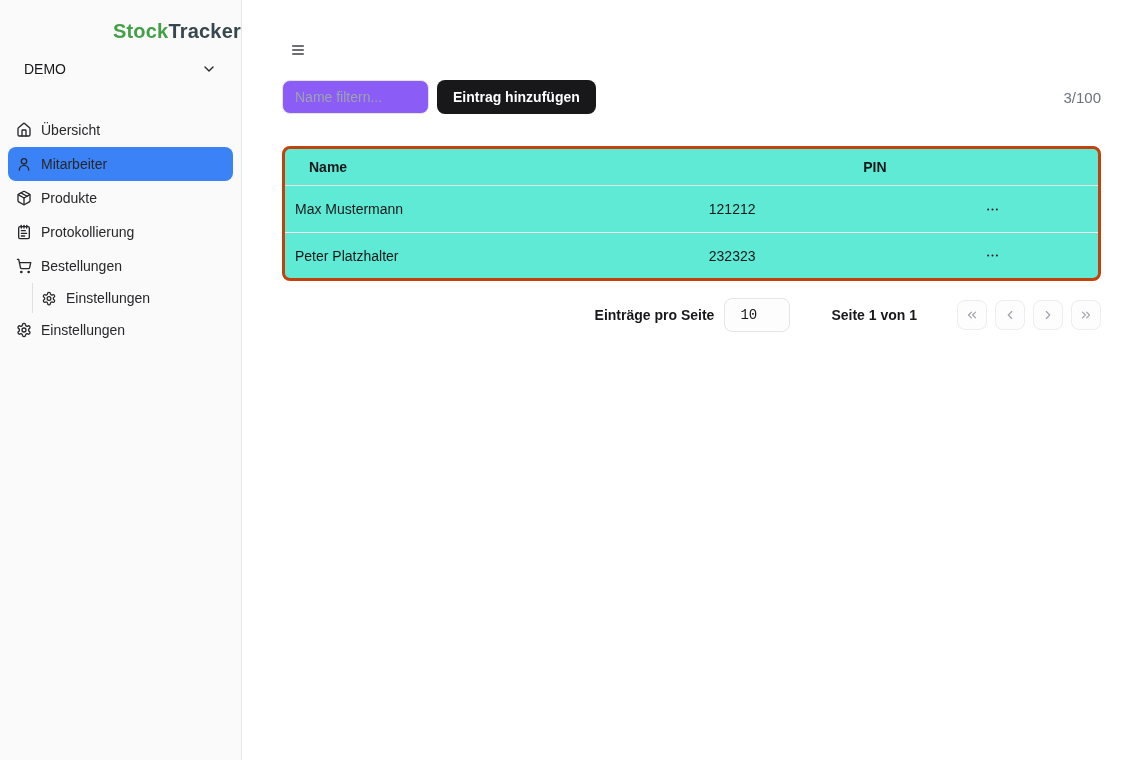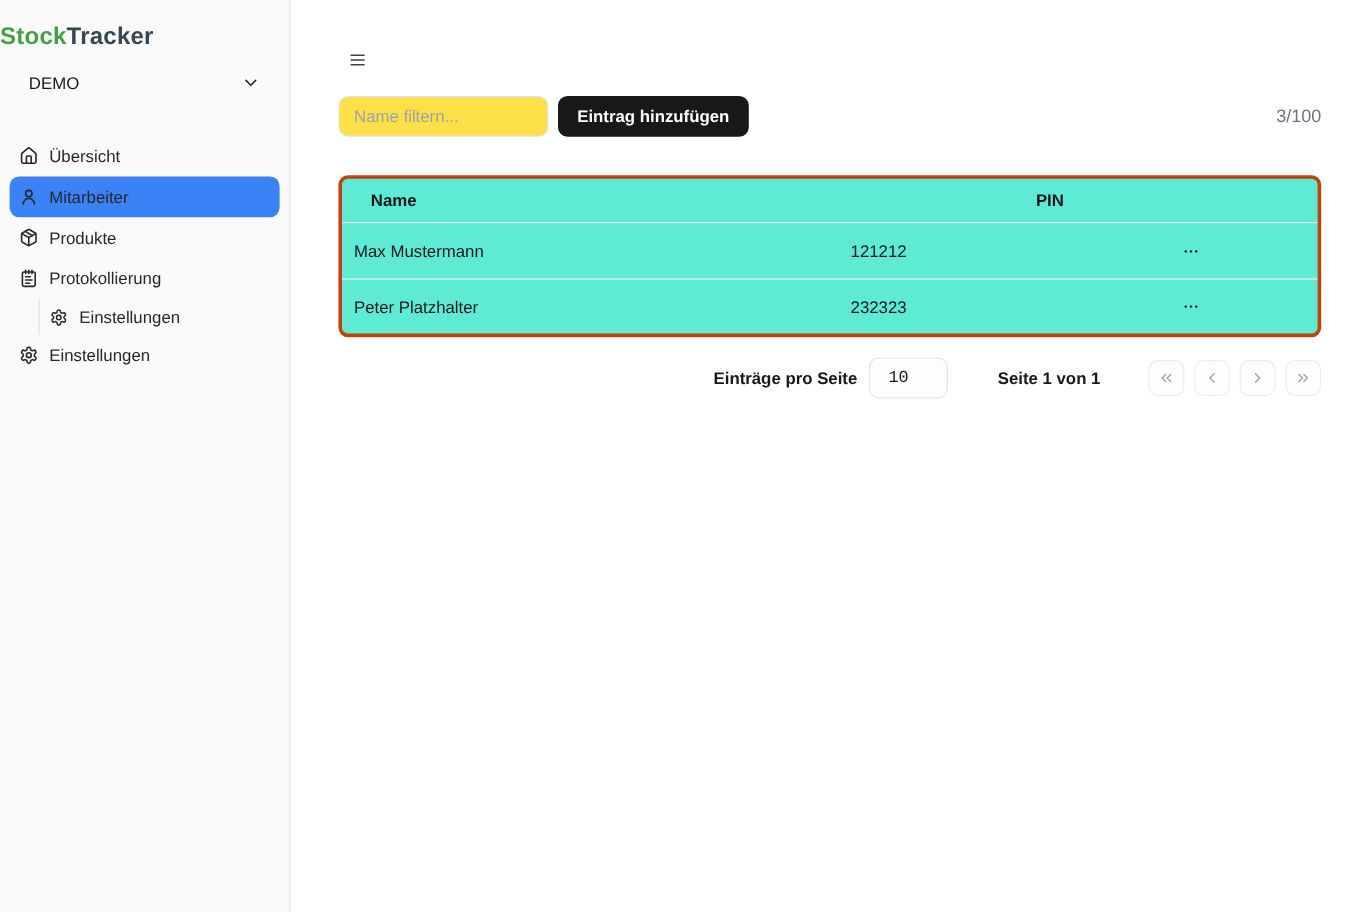--- a/index.html
+++ b/index.html
@@ -10,21 +10,21 @@
     color:#18181b; font-size:14px;
   }
   .layout { display:flex; width:1140px; height:760px; }
 
   
   .sidebar {
     width:242px; min-width:242px; height:100%;
     background:#fafafa; border-right:1px solid #e5e7eb;
     display:flex; flex-direction:column;
   }
-  .logo { margin-top:20px; text-align:left; font-size:20px; font-weight:700; letter-spacing:0.2px; }
+  .logo { margin-top:20px; text-align:right; font-size:20px; font-weight:700; letter-spacing:0.2px;margin-left:28px; }
   .logo .green { color:#43a047; }
   .logo .dark  { color:#37474f; }
   .workspace {
     margin-top:12px; height:28px; width:100%;
     background:transparent; border:none; cursor:pointer;
     display:flex; align-items:center; justify-content:space-between;
     padding:0 24px; font-size:14px; color:#18181b;
     font-family:inherit;
   }
   .workspace svg { width:16px; height:16px; color:#27272a; }
@@ -47,22 +47,22 @@
   .main { flex:1; padding:36px 39px 0 40px; }
   .menu-btn {
     width:28px; height:28px; margin-left:2px;
     background:transparent; border:none; border-radius:6px; cursor:pointer;
     display:flex; align-items:center; justify-content:center; color:#3f3f46;
   }
   .menu-btn svg { width:16px; height:16px; }
 
   .toolbar { margin-top:16px; display:flex; align-items:center; }
   .filter-input {
-    width:175px; height:34px; padding:0 12px;
-    border:1px solid #e4e4e7; border-radius:8px; background:#fde047;
+    width:147px; height:34px; padding:0 12px;
+    border:1px solid #e4e4e7; border-radius:8px; background:#8b5cf6;
     font-size:14px; color:#18181b; font-family:inherit; outline:none;
   }
   .filter-input::placeholder { color:#9ca3af; }
   .add-btn {
     margin-left:8px; height:34px; padding:0 16px;
     background:#18181b; color:#fff; border:none; border-radius:8px;
     font-size:14px; font-weight:700; font-family:inherit; cursor:pointer;
   }
   .counter { margin-left:auto; font-size:15px; color:#6b7280; }
 
@@ -152,20 +152,28 @@
             <path d="M8 2v4"></path>
             <path d="M12 2v4"></path>
             <path d="M16 2v4"></path>
             <rect width="16" height="18" x="4" y="4" rx="2"></rect>
             <path d="M8 10h6"></path>
             <path d="M8 14h8"></path>
             <path d="M8 18h5"></path>
           </svg>
         <span>Protokollierung</span>
       </div>
+      <div class="nav-item">
+        <svg class="stroke" viewBox="0 0 24 24">
+            <circle cx="8" cy="21" r="1"></circle>
+            <circle cx="19" cy="21" r="1"></circle>
+            <path d="M2.05 2.05h2l2.66 12.42a2 2 0 0 0 2 1.58h9.78a2 2 0 0 0 1.95-1.57l1.65-7.43H5.12"></path>
+          </svg>
+        <span>Bestellungen</span>
+      </div>
       <div class="sub-wrap">
         <div class="nav-item">
           <svg class="stroke" viewBox="0 0 24 24">
               <path d="M12.22 2h-.44a2 2 0 0 0-2 2v.18a2 2 0 0 1-1 1.73l-.43.25a2 2 0 0 1-2 0l-.15-.08a2 2 0 0 0-2.73.73l-.22.38a2 2 0 0 0 .73 2.73l.15.1a2 2 0 0 1 1 1.72v.51a2 2 0 0 1-1 1.74l-.15.09a2 2 0 0 0-.73 2.73l.22.38a2 2 0 0 0 2.73.73l.15-.08a2 2 0 0 1 2 0l.43.25a2 2 0 0 1 1 1.73V20a2 2 0 0 0 2 2h.44a2 2 0 0 0 2-2v-.18a2 2 0 0 1 1-1.73l.43-.25a2 2 0 0 1 2 0l.15.08a2 2 0 0 0 2.73-.73l.22-.39a2 2 0 0 0-.73-2.73l-.15-.08a2 2 0 0 1-1-1.74v-.5a2 2 0 0 1 1-1.74l.15-.09a2 2 0 0 0 .73-2.73l-.22-.38a2 2 0 0 0-2.73-.73l-.15.08a2 2 0 0 1-2 0l-.43-.25a2 2 0 0 1-1-1.73V4a2 2 0 0 0-2-2z"></path>
               <circle cx="12" cy="12" r="3"></circle>
             </svg>
           <span>Einstellungen</span>
         </div>
       </div>
       <div class="nav-item">

